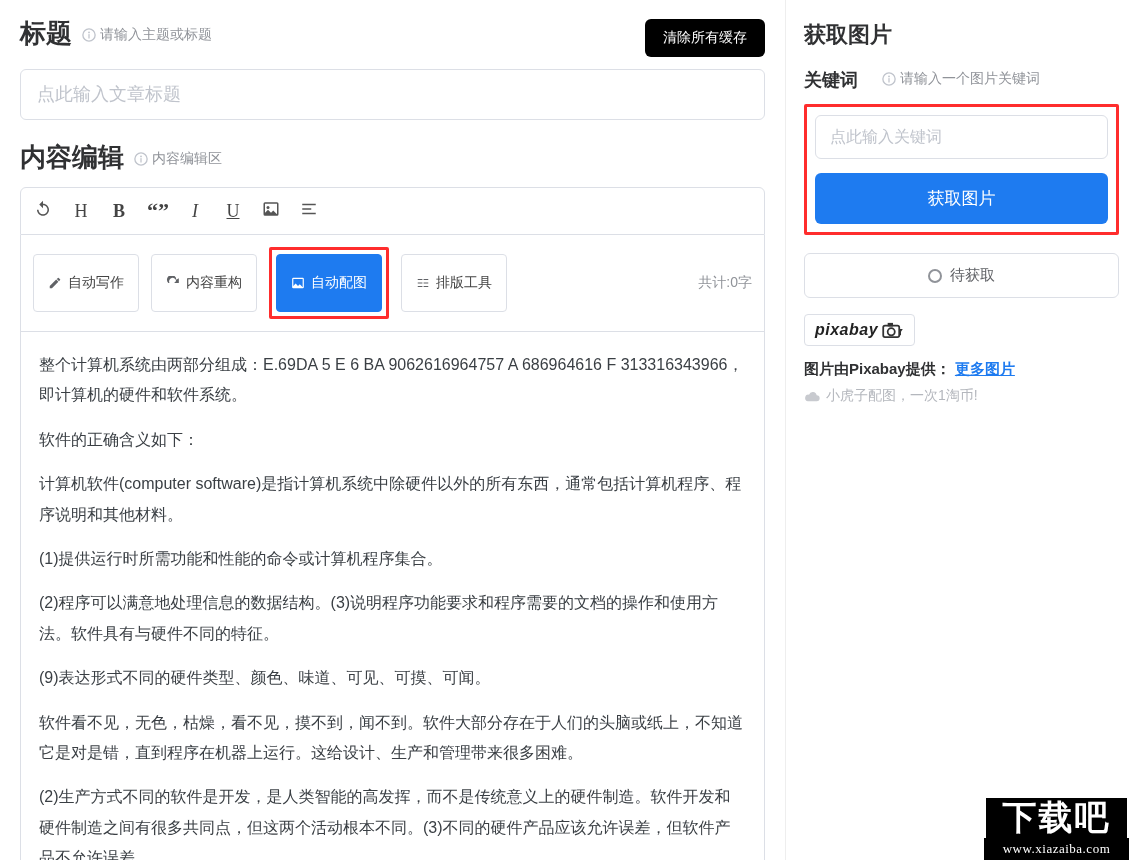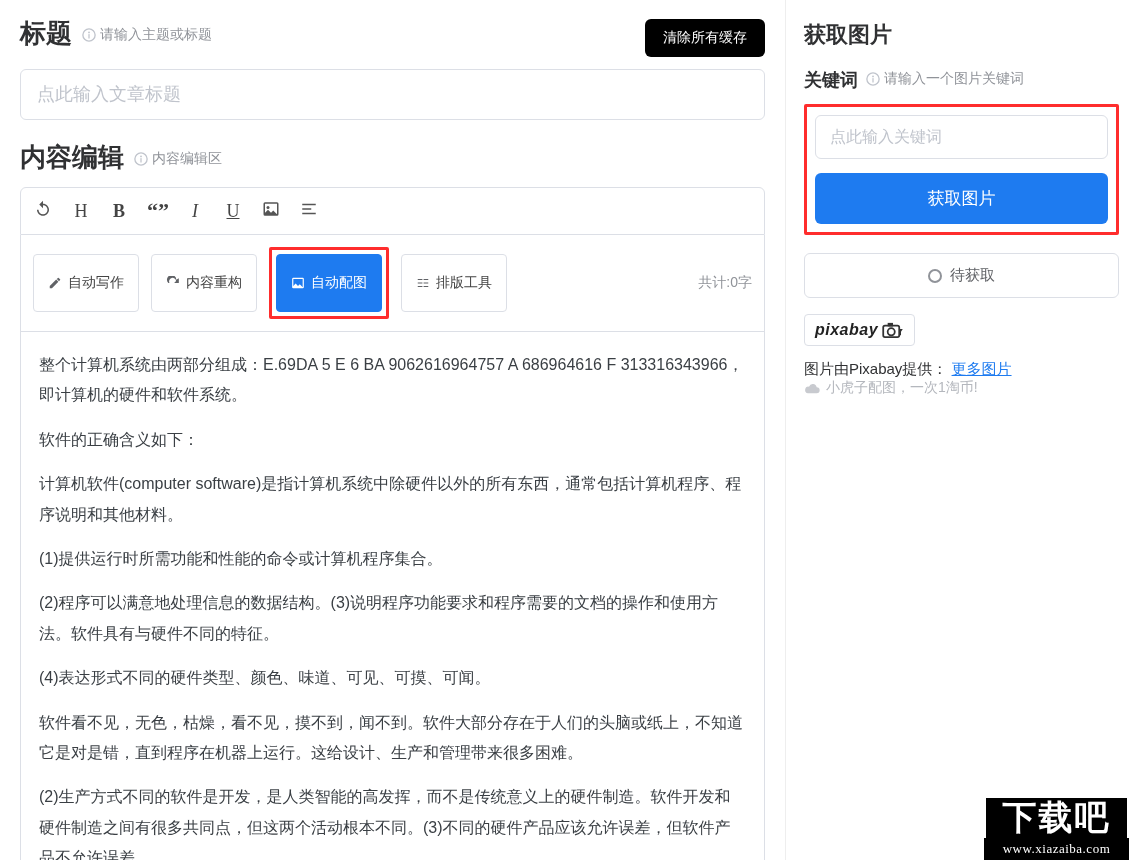--- a/index.html
+++ b/index.html
@@ -29,33 +29,33 @@
 .action-btn.primary { background: #1e7bf0; color: #fff; border-color: #1e7bf0; }
 .action-btn svg { width: 14px; height: 14px; }
 .highlight-box { border: 3px solid #ff2d2d; padding: 4px; border-radius: 2px; }
 .char-count { margin-left: auto; color: #909399; font-size: 14px; }
 
 .editor { border: 1px solid #dcdfe6; border-top: none; border-radius: 0 0 6px 6px; padding: 18px 18px; color: #3a3f44; font-size: 16px; line-height: 1.9; height: 575px; overflow: auto; }
 .editor p { margin-bottom: 14px; }
 
 
 .side-title { font-size: 22px; font-weight: 600; color: #303133; margin-bottom: 18px; }
-.side-label-row { display: flex; align-items: baseline; gap: 8px; margin-bottom: 12px; }
+.side-label-row { display: flex; align-items: baseline; gap: 24px; margin-bottom: 12px; }
 .side-label { font-size: 18px; font-weight: 600; color: #303133; }
 .side-hint { font-size: 14px; color: #909399; display: inline-flex; align-items: center; gap: 4px; }
 .side-hint svg { width: 14px; height: 14px; }
 .side-highlight { border: 3px solid #ff2d2d; padding: 8px; border-radius: 2px; margin-bottom: 18px; }
 .kw-input { width: 100%; border: 1px solid #dcdfe6; border-radius: 6px; padding: 12px 14px; font-size: 16px; color: #606266; margin-bottom: 14px; }
 .kw-input::placeholder { color: #c0c4cc; }
 .fetch-btn { width: 100%; background: #1e7bf0; color: #fff; border: none; border-radius: 6px; padding: 14px 0; font-size: 17px; cursor: pointer; }
 .pending-btn { width: 100%; border: 1px solid #dcdfe6; background: #fff; color: #606266; border-radius: 6px; padding: 12px 0; font-size: 15px; display: flex; align-items: center; justify-content: center; gap: 8px; margin-bottom: 16px; cursor: default; }
 .pending-btn .circle { width: 14px; height: 14px; border: 2px solid #909399; border-radius: 50%; }
 .pixabay-badge { display: inline-flex; align-items: center; gap: 4px; border: 1px solid #dcdfe6; border-radius: 4px; padding: 6px 10px; font-size: 16px; font-weight: 600; letter-spacing: .5px; color: #222; margin-bottom: 14px; font-style: italic; }
 .pixabay-badge svg { width: 22px; height: 16px; }
-.provide-row { font-size: 15px; color: #303133; margin-bottom: 0; }
+.provide-row { font-size: 15px; color: #303133; margin-bottom: 8px; font-weight: bold; }
 .provide-row a { color: #1e7bf0; text-decoration: underline; }
 .footer-note { font-size: 14px; color: #b4b7bd; display: flex; align-items: center; gap: 6px; }
 .footer-note svg { width: 16px; height: 16px; fill: #c8cacf; }
 
 .watermark { position: fixed; right: 8px; bottom: 0; width: 145px; }
 .watermark .bar { background: #000; color: #fff; text-align: center; font-family: "SimHei","Microsoft YaHei"; }
 .watermark .top { font-size: 34px; line-height: 40px; letter-spacing: 2px; font-weight: 700; border: 2px solid #fff; border-bottom: none; }
 .watermark .url { font-size: 13px; line-height: 22px; letter-spacing: .5px; }
 </style>
 </head>
@@ -139,21 +139,21 @@
       </button>
       <span class="char-count">共计:0字</span>
     </div>
 
     <div class="editor" id="editor">
         <p>整个计算机系统由两部分组成：E.69DA 5 E 6 BA 9062616964757 A 686964616 F 313316343966，即计算机的硬件和软件系统。</p>
         <p>软件的正确含义如下：</p>
         <p>计算机软件(computer software)是指计算机系统中除硬件以外的所有东西，通常包括计算机程序、程序说明和其他材料。</p>
         <p>(1)提供运行时所需功能和性能的命令或计算机程序集合。</p>
         <p>(2)程序可以满意地处理信息的数据结构。(3)说明程序功能要求和程序需要的文档的操作和使用方法。软件具有与硬件不同的特征。</p>
-        <p>(4)表达形式不同的硬件类型、颜色、味道、可见、可摸、可闻。</p>
+        <p>(9)表达形式不同的硬件类型、颜色、味道、可见、可摸、可闻。</p>
         <p>软件看不见，无色，枯燥，看不见，摸不到，闻不到。软件大部分存在于人们的头脑或纸上，不知道它是对是错，直到程序在机器上运行。这给设计、生产和管理带来很多困难。</p>
         <p>(2)生产方式不同的软件是开发，是人类智能的高发挥，而不是传统意义上的硬件制造。软件开发和硬件制造之间有很多共同点，但这两个活动根本不同。(3)不同的硬件产品应该允许误差，但软件产品不允许误差。</p>
       </div>
   </div>
 
   <div class="sidebar">
     <div class="side-title">获取图片</div>
 
     <div class="side-label-row">
       <span class="side-label">关键词</span>

